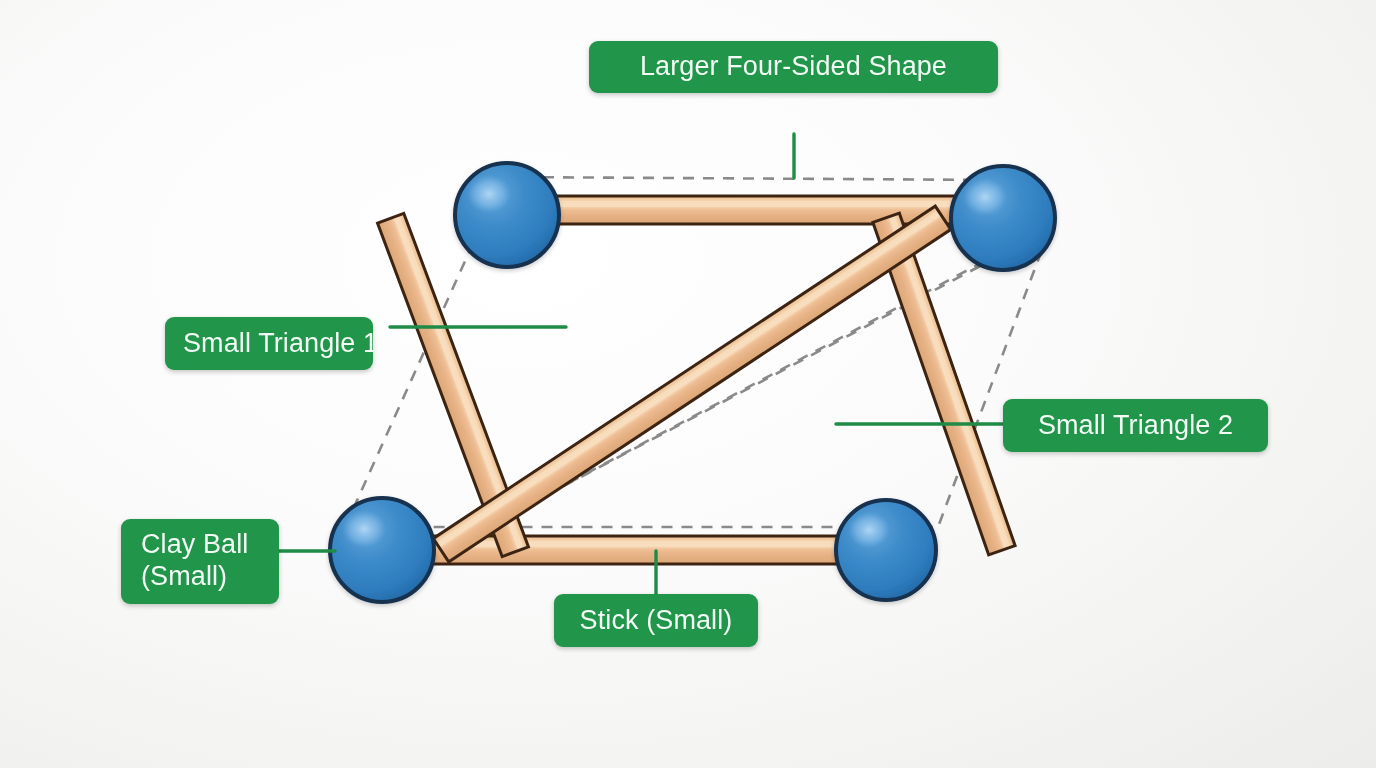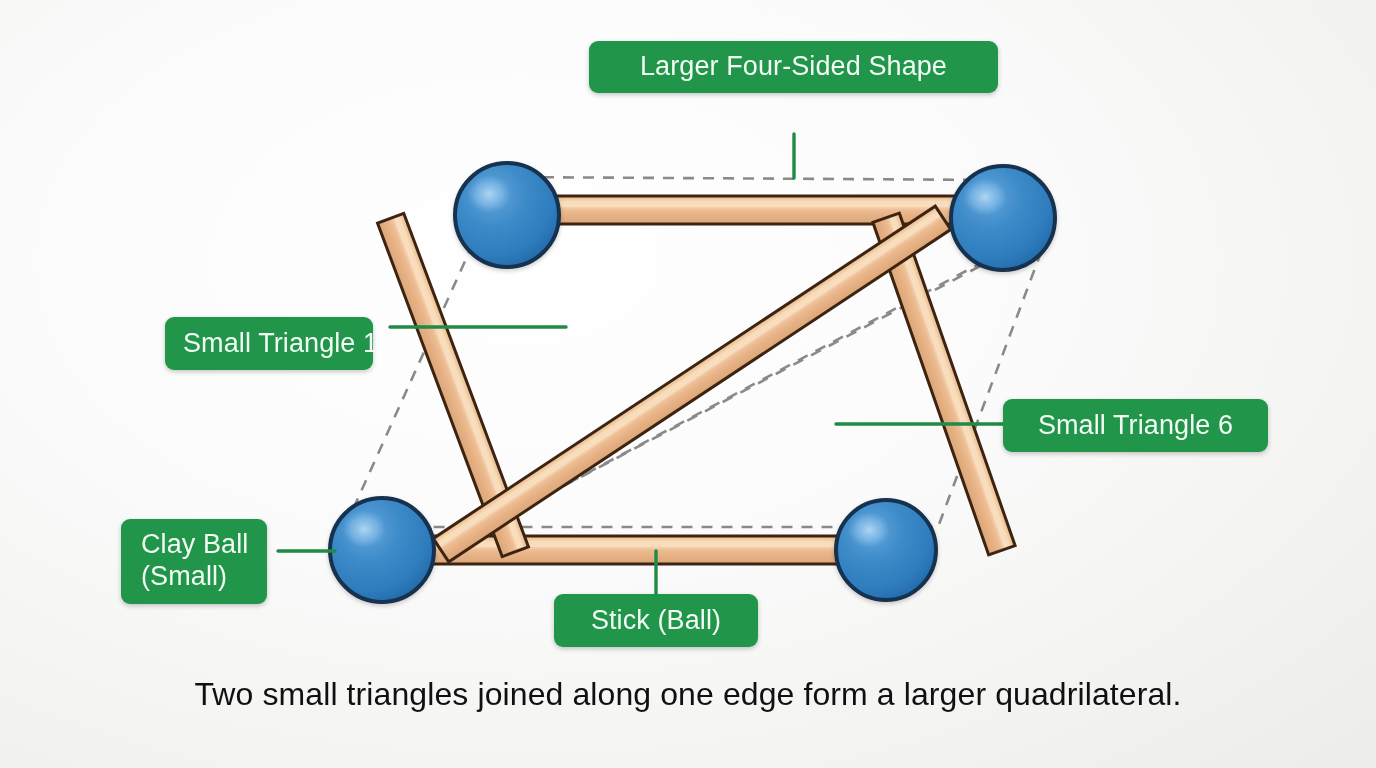--- a/index.html
+++ b/index.html
@@ -45,21 +45,21 @@
   }
   #label-triangle1 {
     left: 129px; top: 317px; width: 208px;
     padding-top: 10px; padding-bottom: 11px; margin-left: 36px;
   }
   #label-triangle2 {
     left: 1003px; top: 399px; width: 265px;
     padding-top: 10px; padding-bottom: 11px;
   }
   #label-clayball {
-    left: 121px; top: 519px; width: 146px;
+    left: 121px; top: 519px; width: 158px;
     text-align: left;
     padding-left: 20px; padding-right: 14px;
   }
   #label-stick {
     left: 554px; top: 594px; width: 204px;
     padding-top: 10px; padding-bottom: 11px;
   }
 
   
   #caption {
@@ -168,27 +168,26 @@
 
   <div class="label-box" id="label-quadrilateral">
     <span class="l1">Larger Four-Sided Shape</span>
   </div>
 
   <div class="label-box" id="label-triangle1">
     <span class="l1">Small Triangle 1</span>
   </div>
 
   <div class="label-box" id="label-triangle2">
-    <span class="l1">Small Triangle 6</span>
+    <span class="l1">Small Triangle 2</span>
   </div>
 
   <div class="label-box" id="label-clayball">
     <span class="l1">Clay Ball</span>
     <span class="l2">(Small)</span>
   </div>
 
   <div class="label-box" id="label-stick">
-    <span class="l1">Stick (Ball)</span>
+    <span class="l1">Stick (Small)</span>
   </div>
 
-  <div id="caption">Two small triangles joined along one edge form a larger quadrilateral.</div>
 
 </div>
 
 </body></html>

